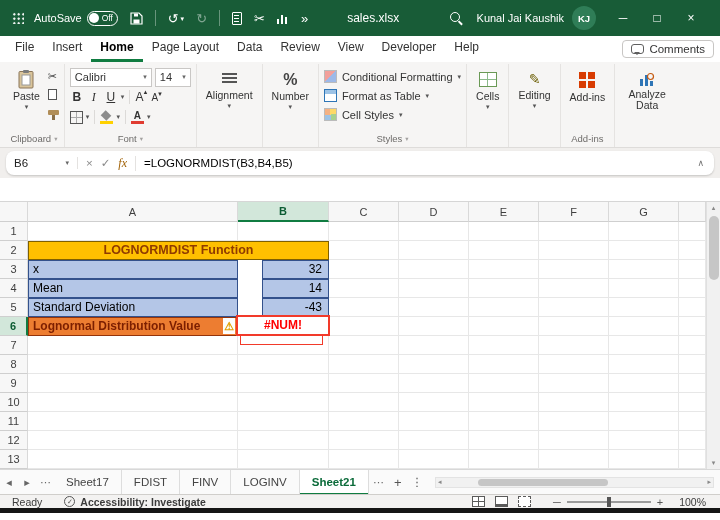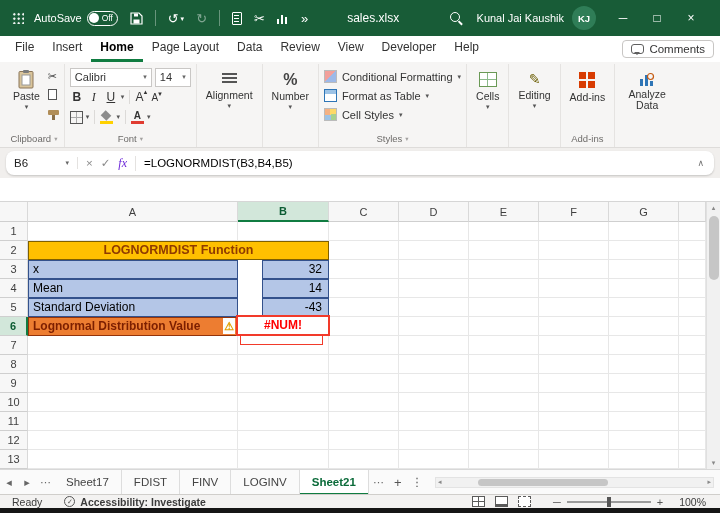--- a/index.html
+++ b/index.html
@@ -86,21 +86,21 @@
      linear-gradient(#f6f5f4,#f6f5f4) 50% 0/2px 100% no-repeat,
      linear-gradient(#f6f5f4,#f6f5f4) 0 50%/100% 2px no-repeat,#d83b01;}
   .bigbtn .lbl2{text-align:center;line-height:11px;font-size:10.5px;}
 
   
   .fbar-strip{height:30px;background:#f1efed;flex:0 0 auto;padding:3px 6px;}
   .fbar{height:24px;background:#fff;border-radius:8px;box-shadow:0 1px 2px rgba(0,0,0,.18);display:flex;align-items:center;font-size:11.5px;}
   .namebox{width:72px;display:flex;align-items:center;justify-content:space-between;padding:0 8px;border-right:1px solid #e4e2e0;color:#222;}
   .namebox .arrow{font-size:7px;color:#666;}
   .fbtns{display:flex;align-items:center;gap:8px;padding:0 8px;border-right:1px solid #e4e2e0;color:#8a8a8a;}
-  .fx{font-style:italic;font-family:"Liberation Serif",serif;color:#6d28d9;font-size:12px;}
+  .fx{font-style:italic;font-family:"Liberation Serif",serif;color:#a16207;font-size:12px;}
   .formula-text{margin-left:8px;color:#000;}
   .fcollapse{margin-left:auto;margin-right:10px;color:#777;font-size:9px;}
   .fx-gap{height:24px;background:#fff;border-bottom:1px solid #d6d6d6;flex:0 0 auto;}
 
   
   .worksheet{height:267px;display:flex;flex:0 0 auto;background:#fff;}
   .sheet-grid{display:grid;grid-template-columns:28px 210px 91px repeat(5,70px) 27px;grid-template-rows:20px repeat(13,19px);width:706px;background:#fff;}
   .ch,.rh{background:#f7f7f7;border-right:1px solid #d9d9d9;border-bottom:1px solid #cfcfcf;font-size:11px;color:#3f3f3f;display:flex;align-items:center;justify-content:center;}
   .ch.sel-col{background:var(--selection-header-bg,#D2E7DA);border-bottom:2px solid var(--accent-green,#107C41);color:#0b5c33;font-weight:bold;}
   .rh.sel-row{background:var(--selection-header-bg,#D2E7DA);border-right:2px solid var(--accent-green,#107C41);color:#0b5c33;font-weight:bold;}

